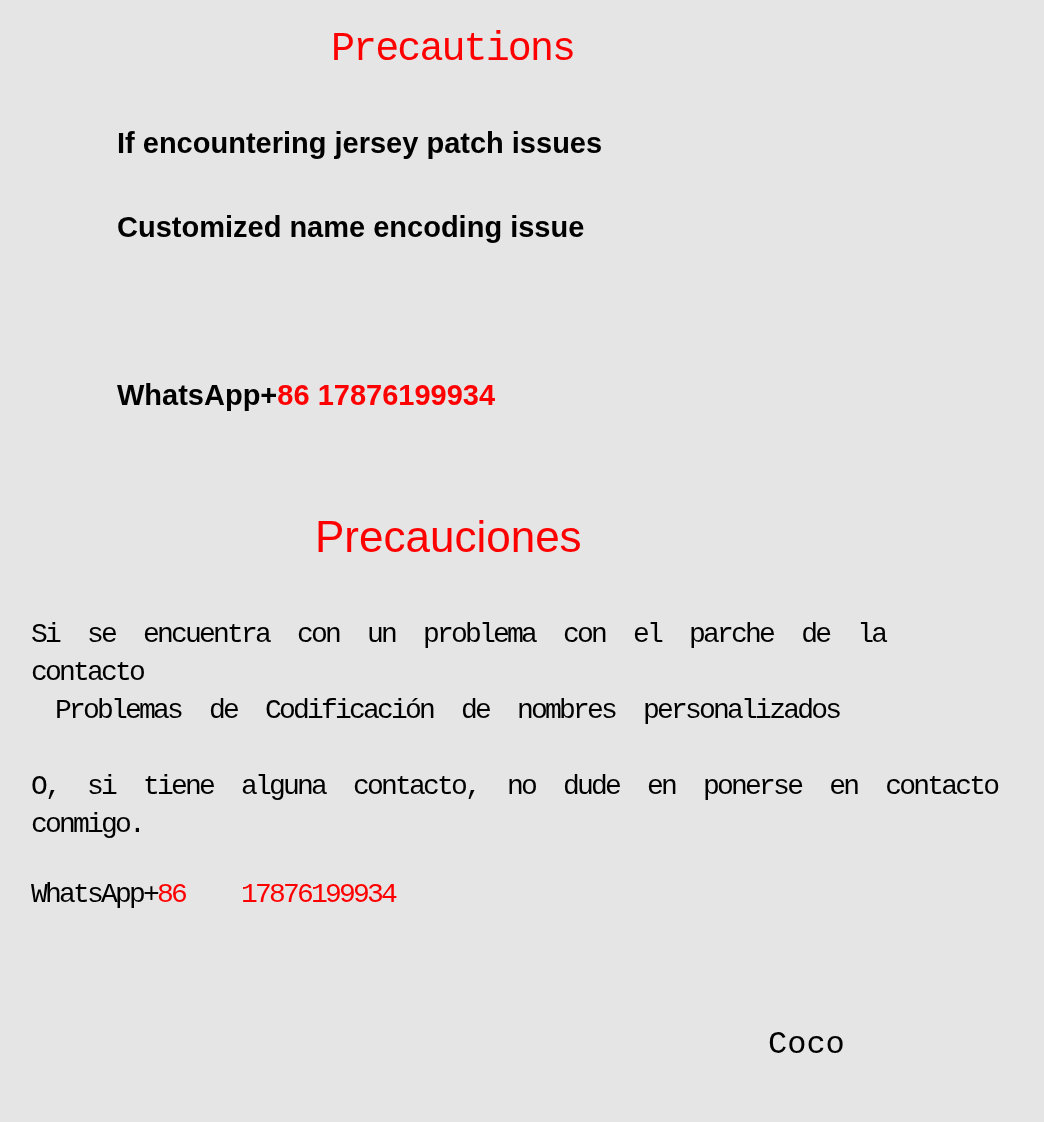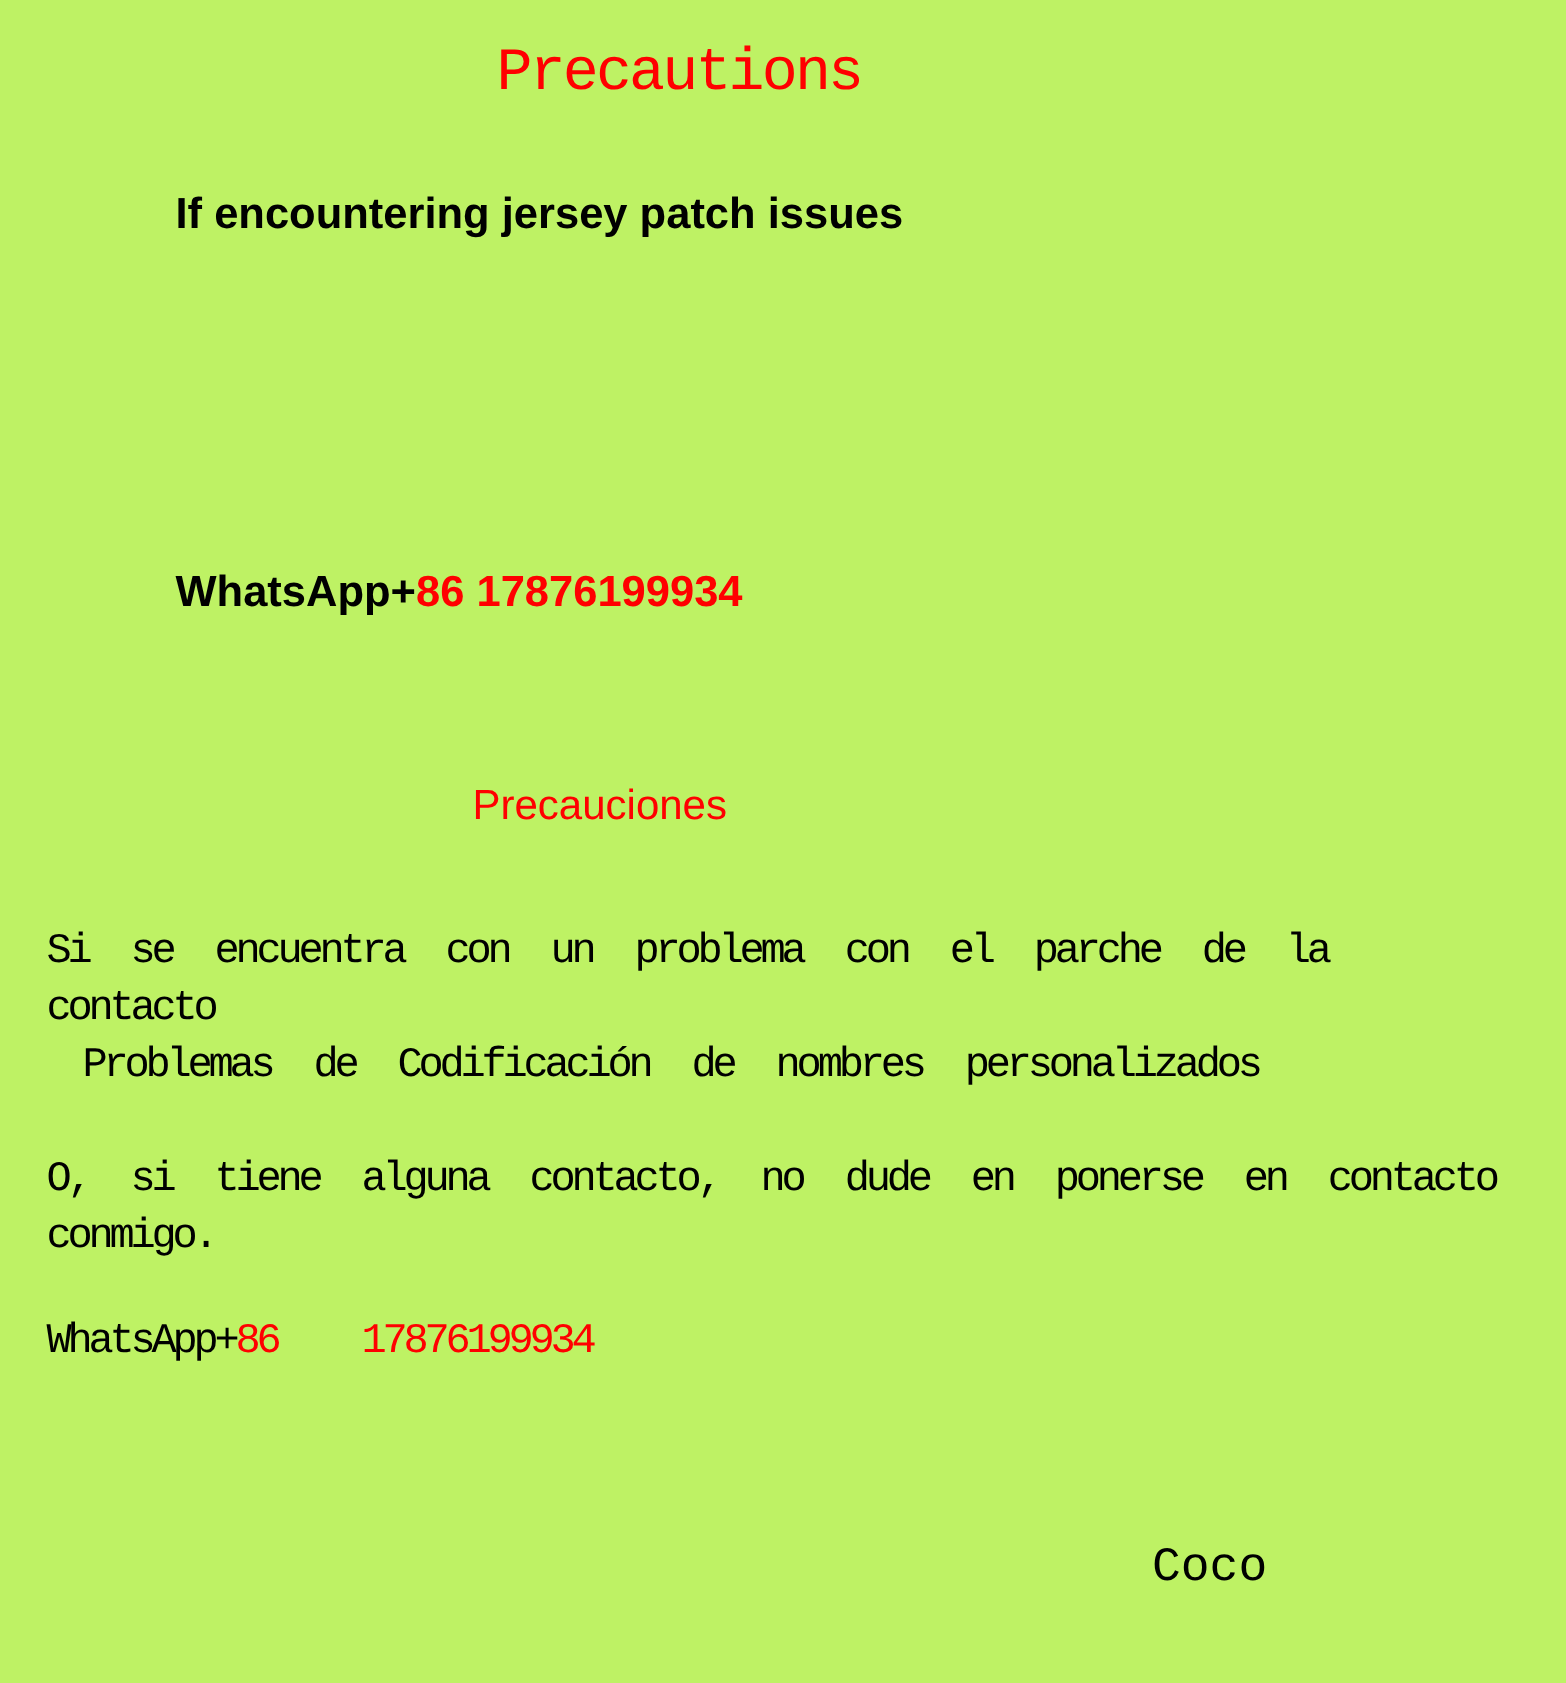--- a/index.html
+++ b/index.html
@@ -4,21 +4,21 @@
 <style>
   html, body {
     margin: 0;
     padding: 0;
     background: #ffffff;
   }
   .page {
     position: relative;
     width: 1044px;
     height: 1122px;
-    background: #bef264;
+    background: #e5e5e5;
     overflow: hidden;
   }
 
   
   .title-en {
     position: absolute;
     left: 331px;
     top: 28px;
     margin: 0;
     font-family: "Liberation Mono", "DejaVu Sans Mono", monospace;
@@ -45,21 +45,21 @@
   .en-3 { top: 294px; }
   .en-4 { top: 378px; }
 
   
   .title-es {
     position: absolute;
     left: 315px;
     top: 513px;
     margin: 0;
     font-family: "Liberation Sans", sans-serif;
-    font-size: 28px;
+    font-size: 44px;
     font-weight: 400;
     line-height: 48px;
     color: #ff0000;
     white-space: nowrap;
   }
   .es-line {
     position: absolute;
     left: 31px;
     width: 988px;
     margin: 0;
@@ -96,20 +96,21 @@
 </style>
 </head>
 <body>
 
 <div class="page">
 
   <h1 class="title-en">Precautions</h1>
 
   <p class="en-line en-1">If encountering jersey patch issues</p>
 
+  <p class="en-line en-2">Customized name encoding issue</p>
 
 
   <p class="en-line en-4"><span>WhatsApp+</span><span class="red pre">86 17876199934</span></p>
 
   <h1 class="title-es">Precauciones</h1>
 
   <p class="es-line es-1">Si se encuentra con un problema con el parche de la contacto</p>
 
   <p class="es-line es-2">Problemas de Codificación de nombres personalizados</p>
 

